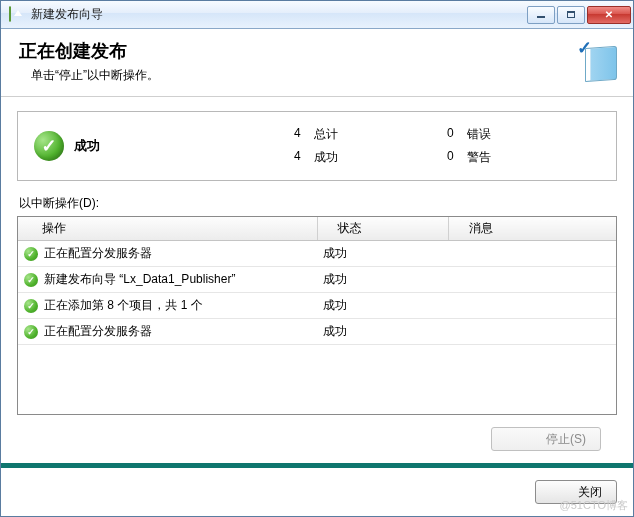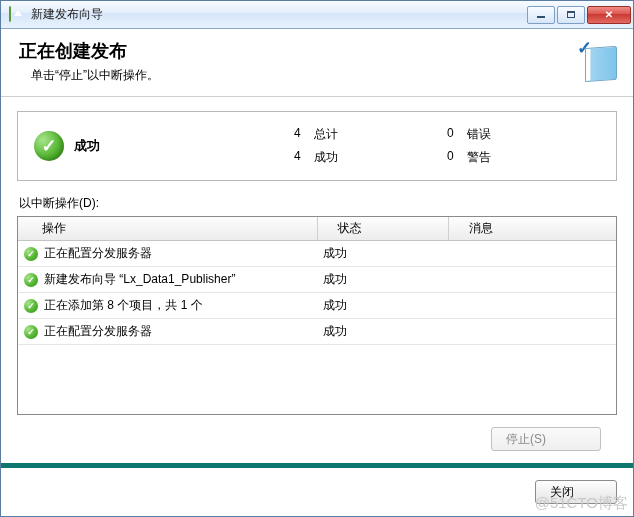--- a/index.html
+++ b/index.html
@@ -131,29 +131,29 @@
 
   .btn-row {
     padding: 12px 16px;
     display:flex; justify-content:flex-end; gap:12px;
   }
   .btn-row.bottom { border-top:5px solid #0f766e; }
   .btn {
     min-width:110px; height:24px;
     border:1px solid #8c8c8c; border-radius:3px;
     background: linear-gradient(#fdfdfd,#e5e5e5);
-    display:flex; align-items:center; justify-content:flex-start;
+    display:flex; align-items:center; justify-content:flex-end;
     padding:0 14px; gap:6px;
     cursor:default; user-select:none;
   }
   .btn.disabled { color:#8a8a8a; border-color:#c0c0c0; background:linear-gradient(#fafafa,#efefef); }
   .btn .arrow-down { width:0;height:0;border-left:4px solid transparent;border-right:4px solid transparent;border-top:5px solid #333; margin-left:6px; }
   .btn.close-btn { min-width:82px; }
 
-  .watermark { position:absolute; right:6px; bottom:4px; color:#c9c9c9; font-size:15px; pointer-events:none; }
+  .watermark { position:absolute; right:6px; bottom:4px; color:#c9c9c9; font-size:11px; pointer-events:none; }
 </style>
 </head>
 <body>
 
 <div class="window">
 
   <div class="titlebar">
     <span class="app-icon"><span class="box"><span class="arrow"></span></span></span>
     <span class="title">新建发布向导</span>
     <div class="win-btns">

